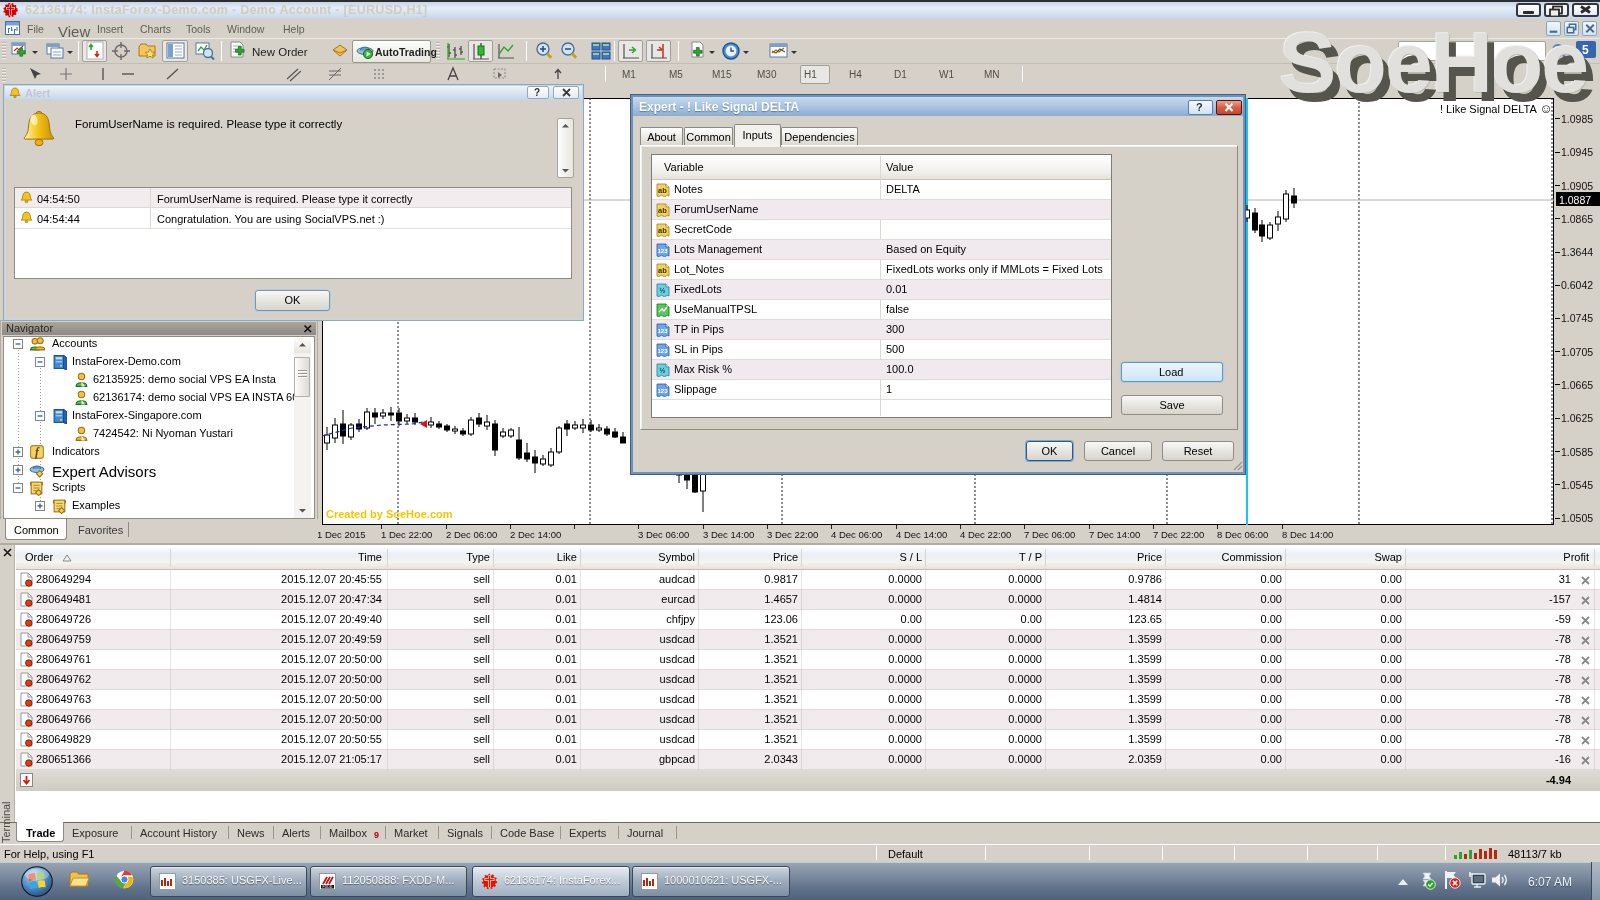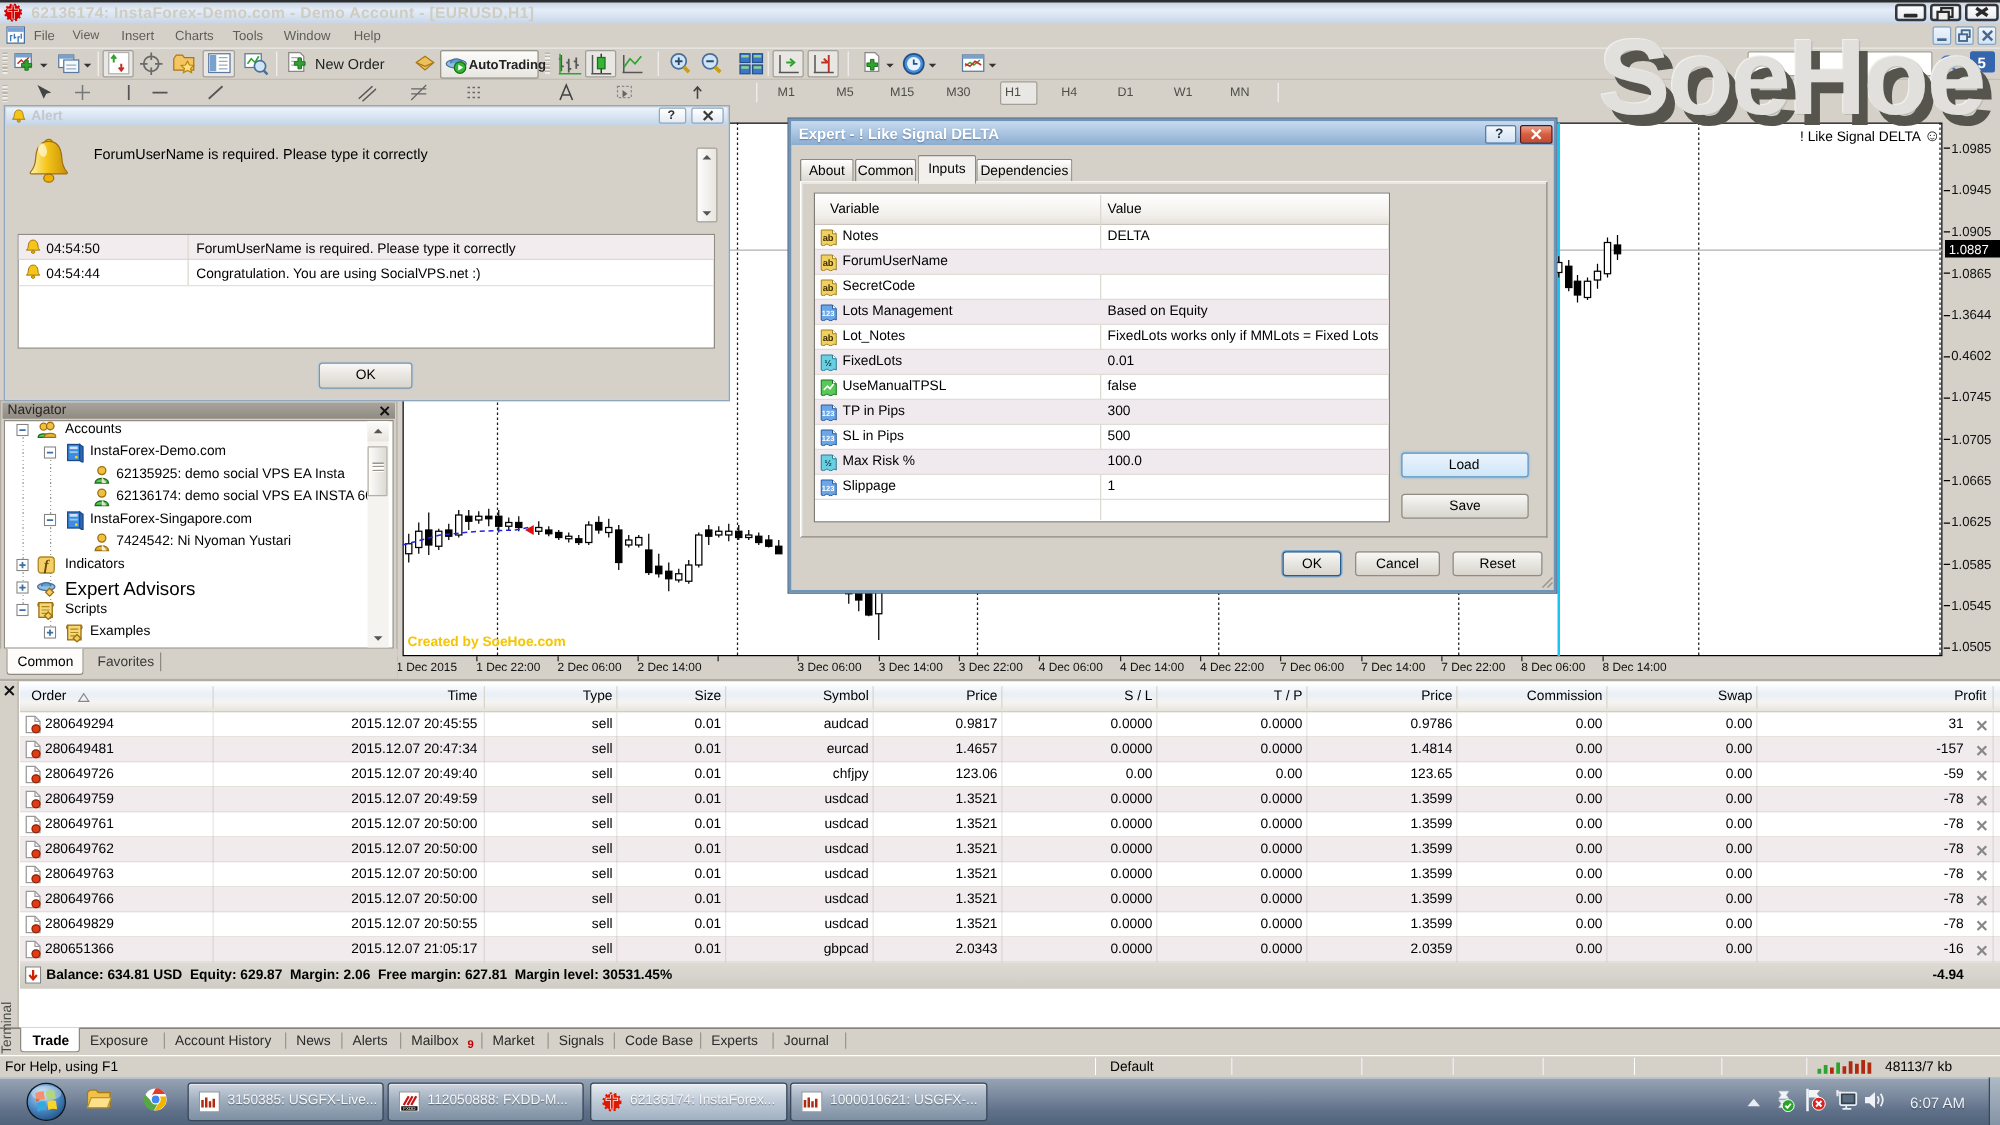--- a/index.html
+++ b/index.html
@@ -39,21 +39,21 @@
     </svg>
 
 <div class="abs" style="left:0;top:19px;width:1600px;height:19px;background:#d5d1c8"></div>
 <svg class="abs" style="left:5px;top:21px" width="16" height="15" viewBox="0 0 16 15">
  <rect x="0.5" y="0.5" width="14" height="13" fill="#fff" stroke="#4a6ea0"></rect>
  <rect x="1" y="1" width="13" height="3.5" fill="#7aa2d4"></rect>
  <path d="M3.5 7 v5 M3.5 7.5 h1.5 M6.5 6 v4 M6.5 9 h1.5 M9.5 8 v5 M9.5 8.5 h1.5 M12 6 v4" stroke="#3a78b8" stroke-width="1.1"></path>
 </svg>
 
 <div class="tx" style="left:27px;top:23px;font-size:10.5px;color:#5e5e58">File</div>
-<div class="tx" style="left:58px;top:23px;font-size:10px;color:#5e5e58">View</div>
+<div class="tx" style="left:58px;top:23px;font-size:15px;color:#5e5e58">View</div>
 <div class="tx" style="left:97px;top:23px;font-size:10.5px;color:#5e5e58">Insert</div>
 <div class="tx" style="left:140px;top:23px;font-size:10.5px;color:#5e5e58">Charts</div>
 <div class="tx" style="left:186px;top:23px;font-size:10.5px;color:#5e5e58">Tools</div>
 <div class="tx" style="left:227px;top:23px;font-size:10.5px;color:#5e5e58">Window</div>
 <div class="tx" style="left:283px;top:23px;font-size:10.5px;color:#5e5e58">Help</div>
 <div class="abs" style="left:1546px;top:21px;width:15px;height:15px;background:linear-gradient(#eef5fc,#d4e4f2);border:1px solid #88a6c4;border-radius:2px"></div>
 <svg class="abs" style="left:1546px;top:21px" width="15" height="15" viewBox="0 0 14 14">
       <rect x="3.5" y="9" width="7" height="2" fill="#48688c"></rect>
     </svg>
 <div class="abs" style="left:1564px;top:21px;width:15px;height:15px;background:linear-gradient(#eef5fc,#d4e4f2);border:1px solid #88a6c4;border-radius:2px"></div>
@@ -300,21 +300,21 @@
 <div class="tx" style="left:1561px;top:113px;font-size:10.5px;color:#111">1.0985</div>
 <div class="abs" style="left:1555px;top:152px;width:5px;height:1px;background:#000"></div>
 <div class="tx" style="left:1561px;top:146px;font-size:10.5px;color:#111">1.0945</div>
 <div class="abs" style="left:1555px;top:185px;width:5px;height:1px;background:#000"></div>
 <div class="tx" style="left:1561px;top:180px;font-size:10.5px;color:#111">1.0905</div>
 <div class="abs" style="left:1555px;top:218px;width:5px;height:1px;background:#000"></div>
 <div class="tx" style="left:1561px;top:213px;font-size:10.5px;color:#111">1.0865</div>
 <div class="abs" style="left:1555px;top:252px;width:5px;height:1px;background:#000"></div>
 <div class="tx" style="left:1561px;top:246px;font-size:10.5px;color:#111">1.3644</div>
 <div class="abs" style="left:1555px;top:285px;width:5px;height:1px;background:#000"></div>
-<div class="tx" style="left:1561px;top:279px;font-size:10.5px;color:#111">0.4602</div>
+<div class="tx" style="left:1561px;top:279px;font-size:10.5px;color:#111">0.6042</div>
 <div class="abs" style="left:1555px;top:318px;width:5px;height:1px;background:#000"></div>
 <div class="tx" style="left:1561px;top:312px;font-size:10.5px;color:#111">1.0745</div>
 <div class="abs" style="left:1555px;top:351px;width:5px;height:1px;background:#000"></div>
 <div class="tx" style="left:1561px;top:346px;font-size:10.5px;color:#111">1.0705</div>
 <div class="abs" style="left:1555px;top:384px;width:5px;height:1px;background:#000"></div>
 <div class="tx" style="left:1561px;top:379px;font-size:10.5px;color:#111">1.0665</div>
 <div class="abs" style="left:1555px;top:418px;width:5px;height:1px;background:#000"></div>
 <div class="tx" style="left:1561px;top:412px;font-size:10.5px;color:#111">1.0625</div>
 <div class="abs" style="left:1555px;top:451px;width:5px;height:1px;background:#000"></div>
 <div class="tx" style="left:1561px;top:446px;font-size:10.5px;color:#111">1.0585</div>
@@ -577,21 +577,21 @@
 <div class="abs" style="left:801px;top:549px;width:1px;height:18px;background:#d8d5cd"></div>
 <div class="abs" style="left:925px;top:549px;width:1px;height:18px;background:#d8d5cd"></div>
 <div class="abs" style="left:1045px;top:549px;width:1px;height:18px;background:#d8d5cd"></div>
 <div class="abs" style="left:1165px;top:549px;width:1px;height:18px;background:#d8d5cd"></div>
 <div class="abs" style="left:1285px;top:549px;width:1px;height:18px;background:#d8d5cd"></div>
 <div class="abs" style="left:1405px;top:549px;width:1px;height:18px;background:#d8d5cd"></div>
 <div class="abs" style="left:1594px;top:549px;width:1px;height:18px;background:#d8d5cd"></div>
 <div class="tx" style="left:25px;top:551px">Order</div>
 <div class="tx" style="left:382px;top:551px;transform:translateX(-100%)">Time</div>
 <div class="tx" style="left:490px;top:551px;transform:translateX(-100%)">Type</div>
-<div class="tx" style="left:577px;top:551px;transform:translateX(-100%)">Size</div>
+<div class="tx" style="left:577px;top:551px;transform:translateX(-100%)">Like</div>
 <div class="tx" style="left:695px;top:551px;transform:translateX(-100%)">Symbol</div>
 <div class="tx" style="left:798px;top:551px;transform:translateX(-100%)">Price</div>
 <div class="tx" style="left:922px;top:551px;transform:translateX(-100%)">S / L</div>
 <div class="tx" style="left:1042px;top:551px;transform:translateX(-100%)">T / P</div>
 <div class="tx" style="left:1162px;top:551px;transform:translateX(-100%)">Price</div>
 <div class="tx" style="left:1282px;top:551px;transform:translateX(-100%)">Commission</div>
 <div class="tx" style="left:1402px;top:551px;transform:translateX(-100%)">Swap</div>
 <div class="tx" style="left:1589px;top:551px;transform:translateX(-100%)">Profit</div>
 <svg class="abs" style="left:62px;top:554px" width="10" height="8" viewBox="0 0 10 8">
       <path d="M5 1 L9 7 L1 7 z" fill="none" stroke="#888"></path>
@@ -816,21 +816,20 @@
 <div class="abs" style="left:1045px;top:570px;width:1px;height:200px;background:rgba(160,155,148,0.25)"></div>
 <div class="abs" style="left:1165px;top:570px;width:1px;height:200px;background:rgba(160,155,148,0.25)"></div>
 <div class="abs" style="left:1285px;top:570px;width:1px;height:200px;background:rgba(160,155,148,0.25)"></div>
 <div class="abs" style="left:1405px;top:570px;width:1px;height:200px;background:rgba(160,155,148,0.25)"></div>
 <div class="abs" style="left:1594px;top:570px;width:1px;height:200px;background:rgba(160,155,148,0.25)"></div>
 <div class="abs" style="left:16px;top:770px;width:1584px;height:21px;background:linear-gradient(#dedbd4,#cfccc4)"></div>
 <svg class="abs" style="left:20px;top:773px" width="13" height="14" viewBox="0 0 13 14">
       <rect x="0.5" y="0.5" width="12" height="13" fill="#fff" stroke="#888"></rect>
       <path d="M6.5 3 v7 M3.5 7 l3 3.5 l3 -3.5" stroke="#d02000" stroke-width="1.8" fill="none"></path>
     </svg>
-<div class="tx" style="left:37px;top:774px;font-weight:bold">Balance: 634.81 USD&nbsp; Equity: 629.87&nbsp; Margin: 2.06&nbsp; Free margin: 627.81&nbsp; Margin level: 30531.45%</div>
 <div class="tx" style="left:1571px;top:774px;font-weight:bold;transform:translateX(-100%)">-4.94</div>
 <div class="abs" style="left:0;top:822px;width:1600px;height:22px;background:#d5d1c8;border-top:1px solid #6e6a62"></div>
 <div class="abs" style="left:16px;top:822px;width:48px;height:20px;background:#fff;border:1px solid #8e8a80;border-top:none;border-radius:0 0 3px 3px"></div>
 <div class="tx" style="left:26px;top:827px;font-size:11px;font-weight:bold">Trade</div>
 <div class="tx" style="left:72px;top:827px;font-size:11px;color:#2a2a2a">Exposure</div>
 <div class="tx" style="left:140px;top:827px;font-size:11px;color:#2a2a2a">Account History</div>
 <div class="tx" style="left:237px;top:827px;font-size:11px;color:#2a2a2a">News</div>
 <div class="tx" style="left:282px;top:827px;font-size:11px;color:#2a2a2a">Alerts</div>
 <div class="tx" style="left:329px;top:827px;font-size:11px;color:#2a2a2a">Mailbox</div>
 <div class="tx" style="left:394px;top:827px;font-size:11px;color:#2a2a2a">Market</div>

